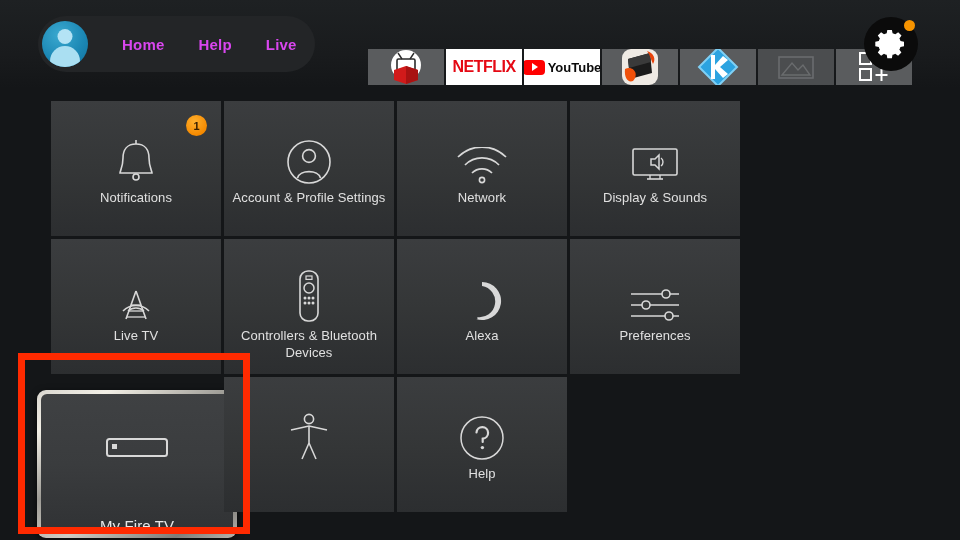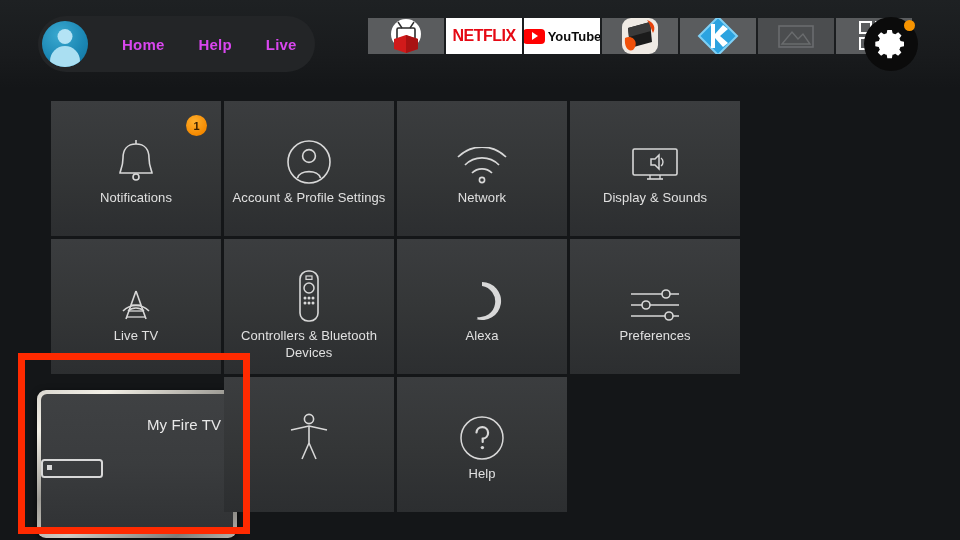--- a/index.html
+++ b/index.html
@@ -37,21 +37,21 @@
   .nav-link {
     font-size:15px; font-weight:bold; color:#d946ef;
     margin-left:34px; letter-spacing:.2px; white-space:nowrap;
   }
 
   
   #app-strip { position:absolute; left:368px; top:18px; display:flex; height:52px; }
   .app-tile {
     width:76px; height:36px; margin-right:2px;
     background:#5a5c5e; display:flex; align-items:center; justify-content:center;
-    overflow:hidden; position:relative;
+    overflow:hidden; position:relative;margin-top:31px;
   }
   .app-tile.white { background:#ffffff; }
   .app-tile.dim   { background:#4b4d4f; }
 
   .netflix-txt {
     color:#e50914; font-weight:bold; font-size:16px; letter-spacing:-0.5px;
     font-family:"Liberation Sans", sans-serif;
   }
   .yt-wrap { display:flex; align-items:center; gap:3px;justify-content:flex-end; }
   .yt-btn {
@@ -99,21 +99,21 @@
   .focus-frame {
     position:absolute; left:-14px; top:13px; width:200px; height:148px;
     border-radius:9px;
     background:linear-gradient(150deg,#d9d6cf 0%,#f2efe6 16%,#9e9c96 42%,#cfccc4 62%,#7e7c78 86%,#b8b5ae 100%);
     padding:4px;
     box-shadow:0 2px 7px rgba(0,0,0,.65);
   }
   .focus-inner {
     width:100%; height:100%; border-radius:6px;
     background:linear-gradient(180deg,#3f4143 0%,#3a3c3e 50%,#303234 100%);
-    display:flex; flex-direction:row; align-items:flex-start;gap:32px;
+    display:flex; flex-direction:column; align-items:center;gap:32px;
   }
   .focus-inner .ic { height:60px; display:flex; align-items:flex-end; justify-content:center; margin-top:30px; }
   .focus-inner .lbl { margin-top:22px; font-size:15px; color:#e8e8e8; }
 
   
   #red-box {
     position:absolute; left:18px; top:353px; width:232px; height:181px;
     border:7px solid #ff2a00; pointer-events:none; z-index:50;
   }
 

